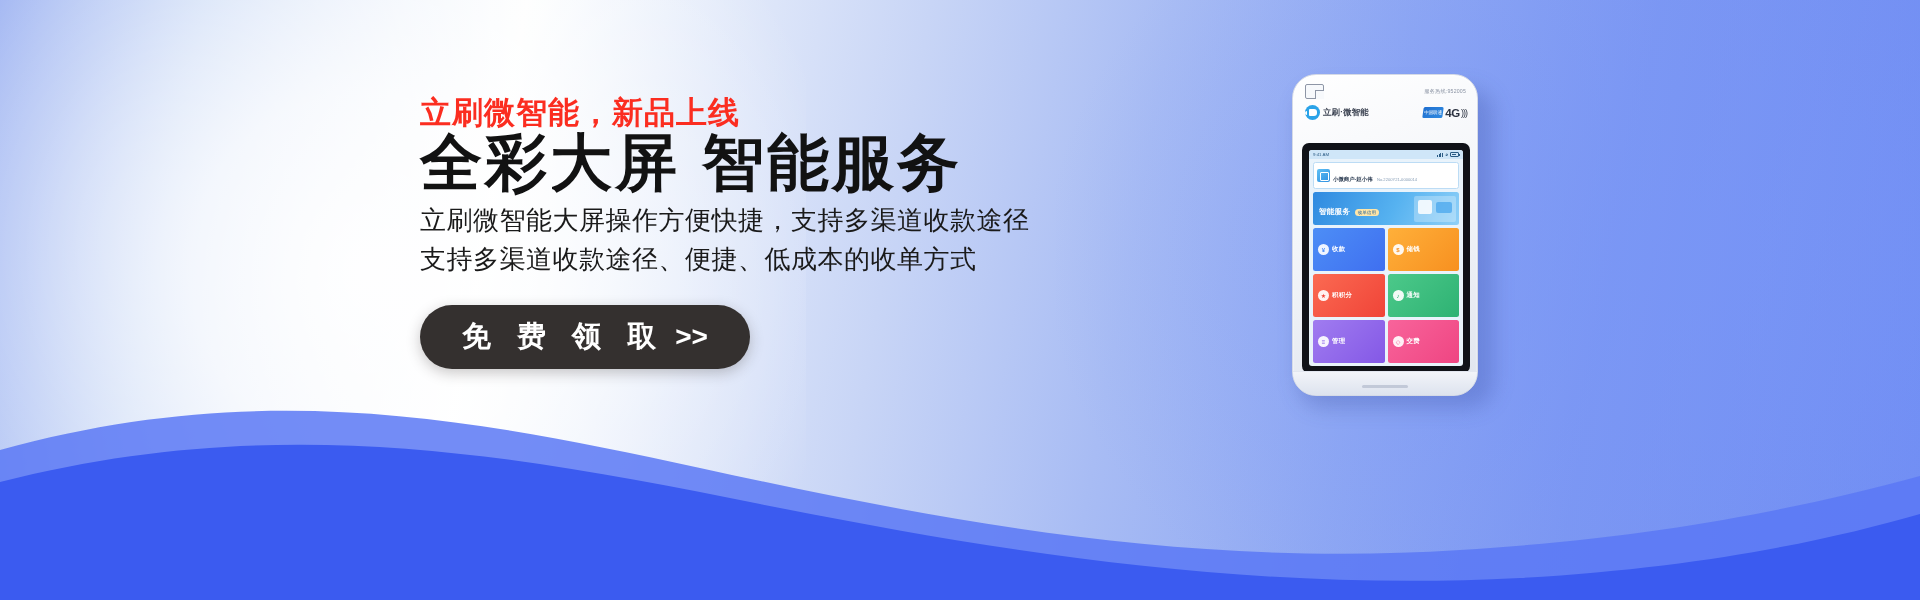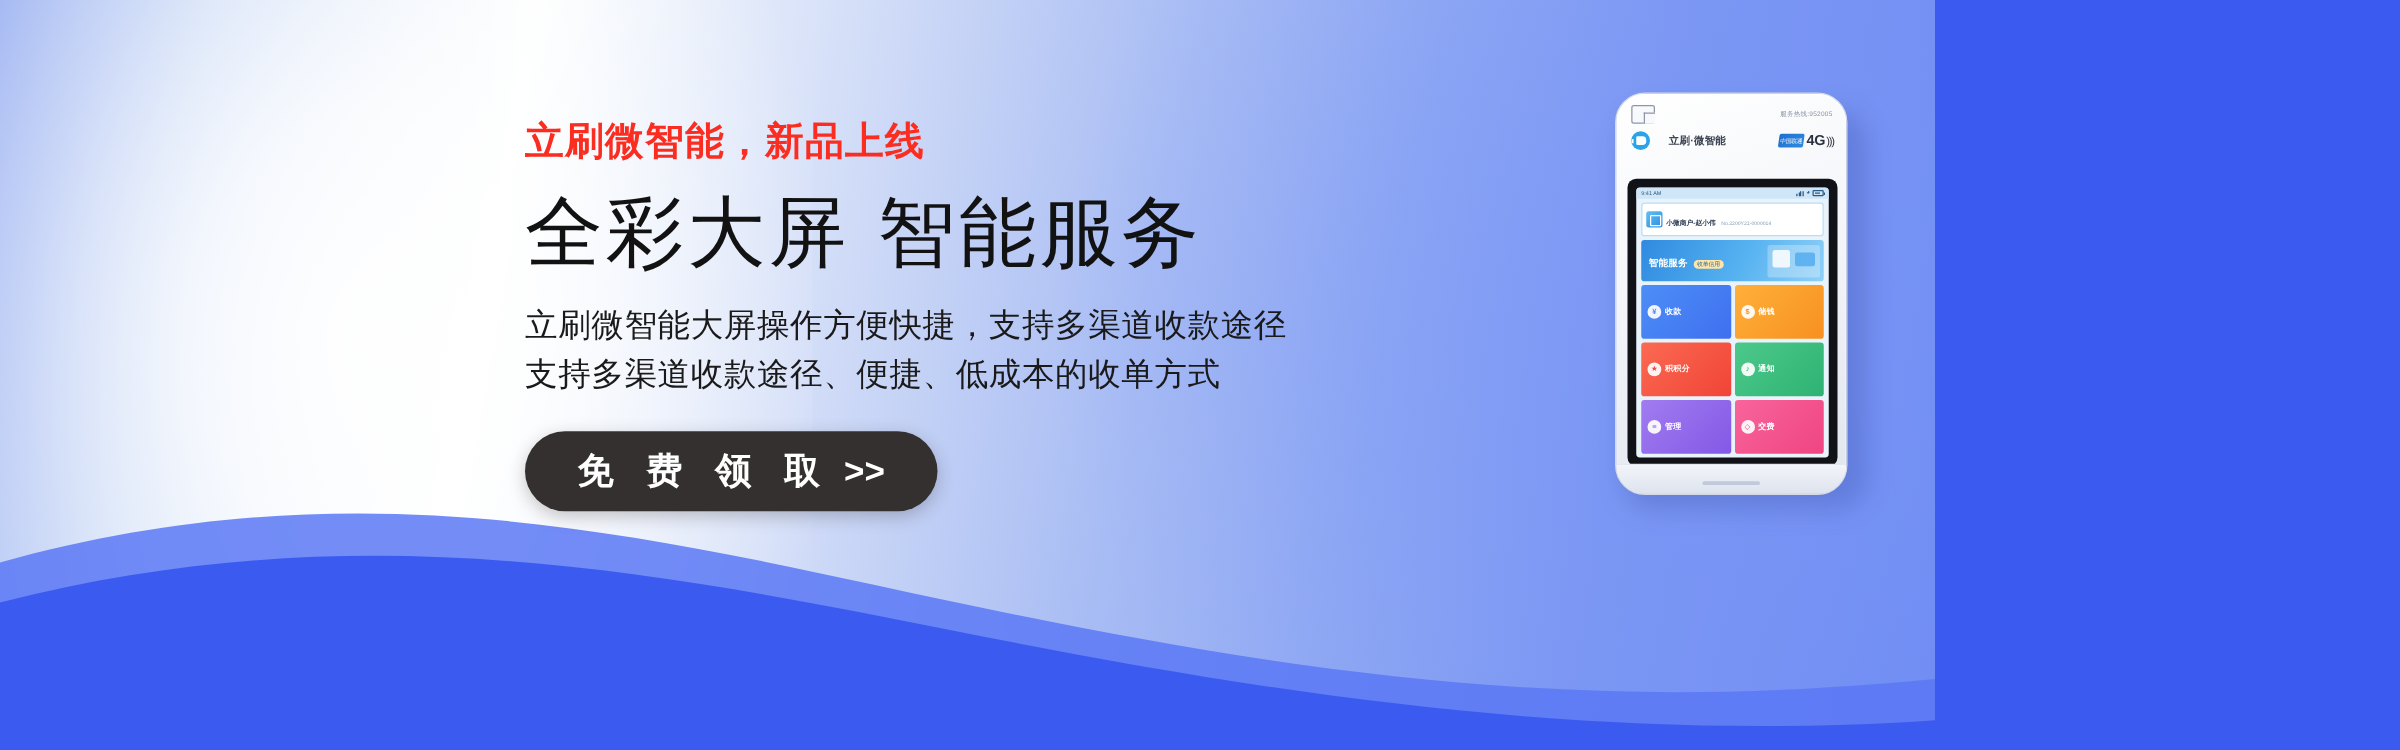--- a/index.html
+++ b/index.html
@@ -6,21 +6,21 @@
   html, body { width: 1920px; height: 600px; overflow: hidden; }
   body {
     font-family: "Liberation Sans", "DejaVu Sans", sans-serif;
     background: #3b5bf0;
     position: relative;
   }
 
   #banner {
     position: absolute;
     inset: 0;
-    width: 1548px;
+    width: 1920px;
     height: 600px;
     overflow: hidden;
   }
 
   
   .bg-base {
     position: absolute; inset: 0;
     background: linear-gradient(100deg,
         #9fb4f2 0%,
         #c9d9f6 10%,
@@ -69,31 +69,30 @@
   }
   .eyebrow {
     font-size: 31px;
     font-weight: 700;
     letter-spacing: 1px;
     line-height: 1.1;
     color: #fb2d20;
     white-space: nowrap;
   }
   .headline {
-    margin-top: 24px;
     font-size: 62px;
-    font-weight: 400;
+    font-weight: 700;
     letter-spacing: 3px;
     line-height: 1.08;
     color: #121212;
     white-space: nowrap;
   }
   .headline .gap { display: inline-block; width: 22px; }
   .subcopy {
-    margin-top: 20px;
+    margin-top: 4px;
     font-size: 26px;
     font-weight: 500;
     line-height: 1.5;
     letter-spacing: 0.5px;
     color: #1a1a1a;
     white-space: nowrap;
   }
   .cta {
     margin-top: 26px;
     display: inline-flex;
@@ -180,21 +179,21 @@
   .brand-row {
     position: absolute;
     left: 12px; right: 10px; top: 30px;
     display: flex;
     align-items: center;
     justify-content: space-between;
   }
   .brand {
     display: flex;
     align-items: center;
-    gap: 15px;
+    gap: 3px;
   }
   .brand-mark {
     width: 15px; height: 15px;
     border-radius: 50%;
     background: #2aa3e8;
     position: relative;
     flex: none;
   }
   .brand-mark::before {
     content: "";

